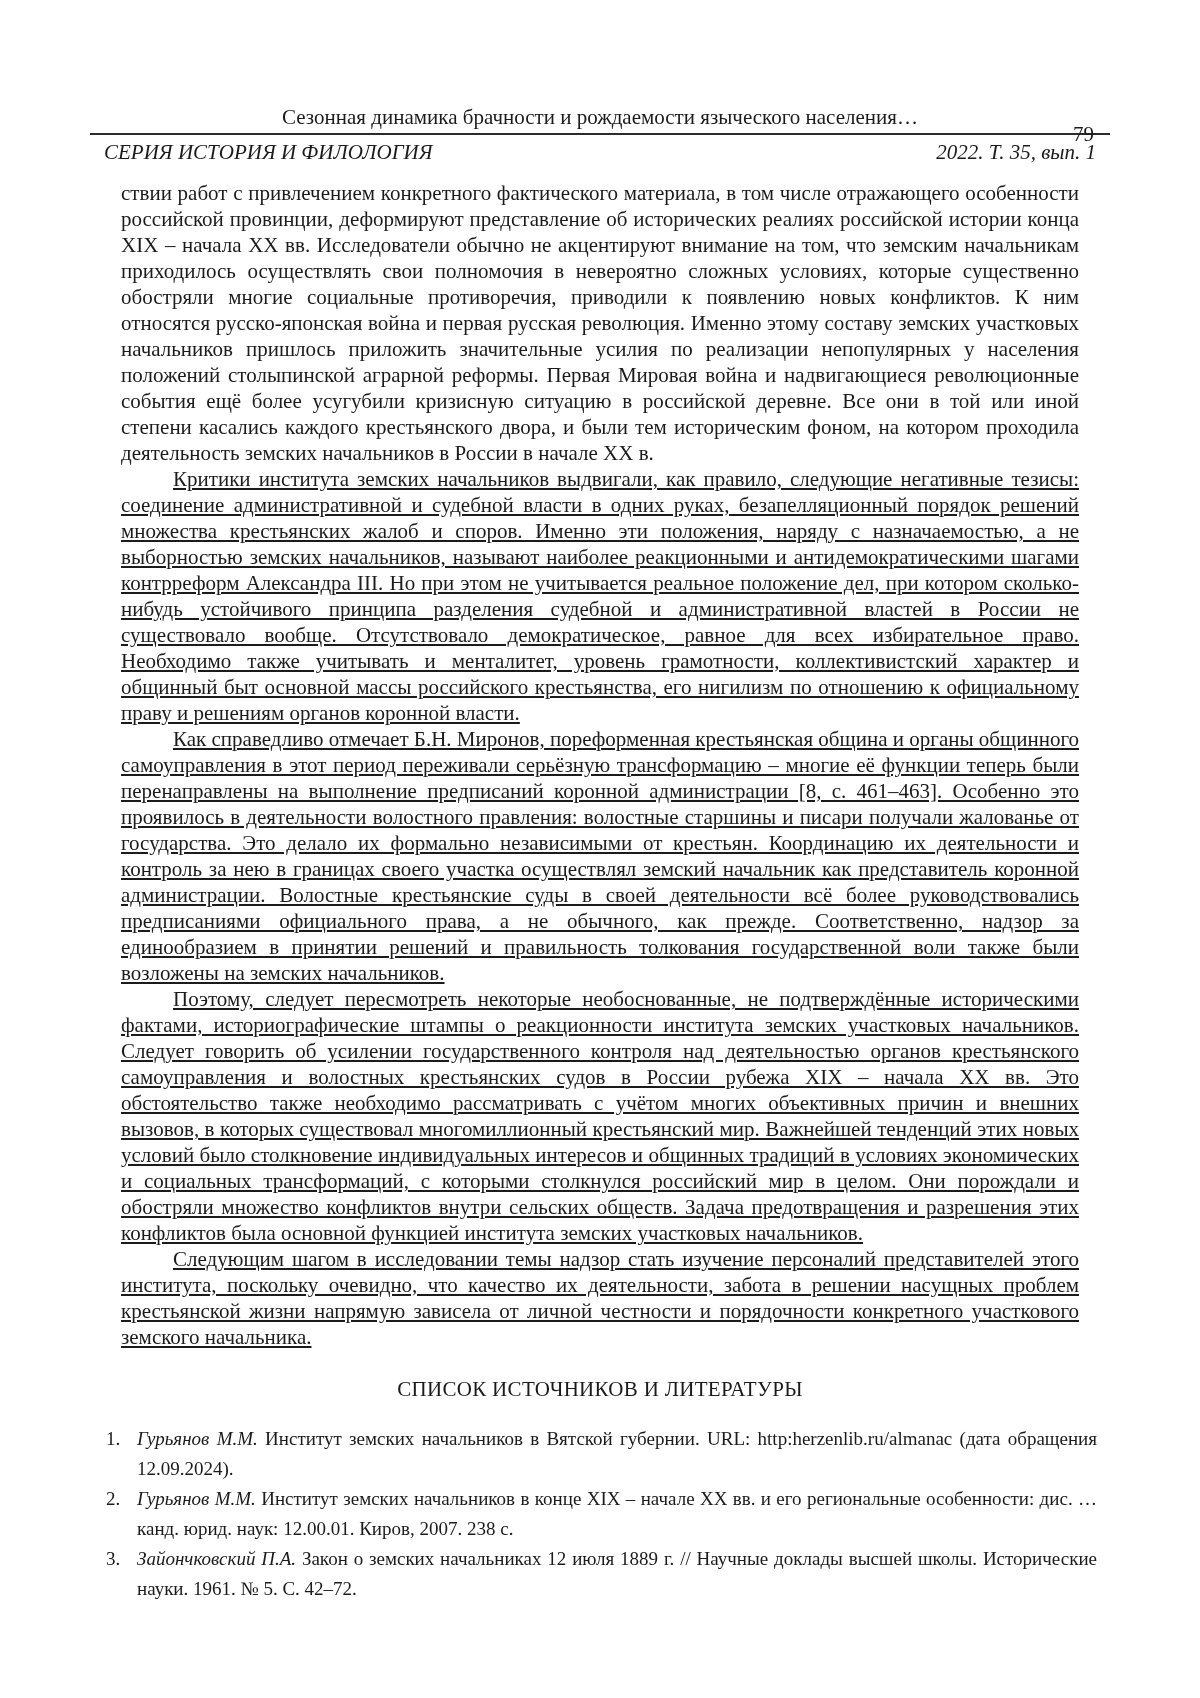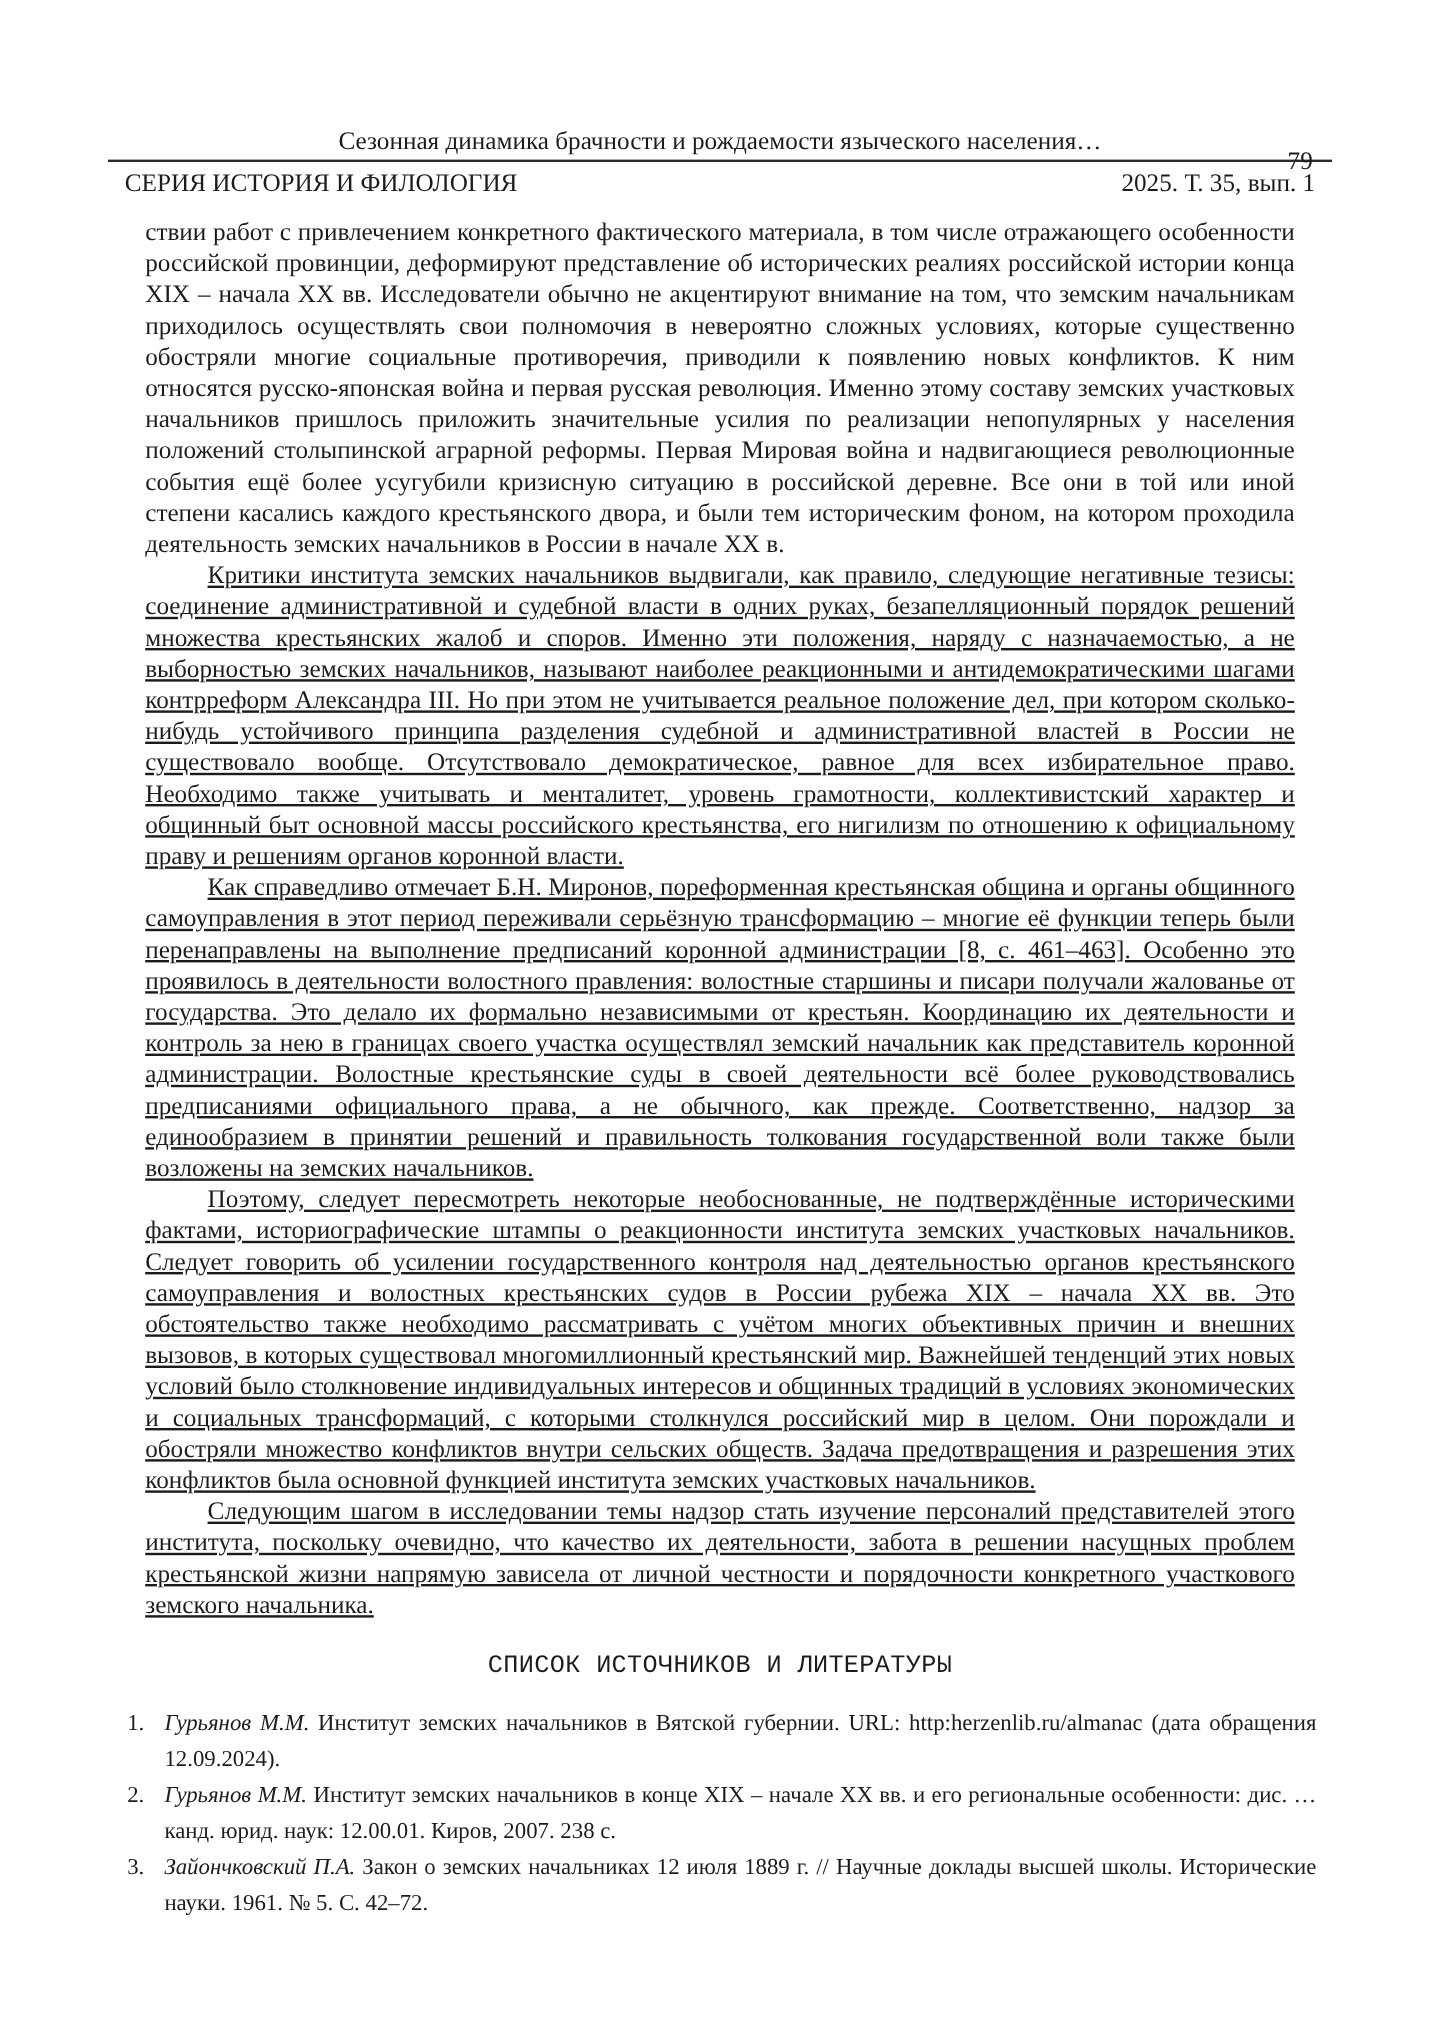--- a/index.html
+++ b/index.html
@@ -19,39 +19,39 @@
     font-size: 21px; line-height: 26px;
     text-align: center;
     padding: 0 14px 3px 14px;
     border-bottom: 2px solid #2b2b2b;
   }
   .hdr-page { position: absolute; right: 16px; top: 17px; }
   .hdr-row2 {
     display: flex; justify-content: space-between;
     font-size: 21px; line-height: 26px;
     padding: 4px 14px 0 14px;
+    font-style: italic;
   }
 
   
   main { display: block; margin-top: 15px; }
   main p {
     margin: 0 31px;
     font-size: 21px;
     line-height: 26px;
     text-align: justify;
   }
   main p.ind { text-indent: 52px; text-decoration: underline; }
 
   
   .refs-heading {
     margin: 27px 0 22px 0;
     font-size: 21px; font-weight: normal;
     text-align: center;
     letter-spacing: 0.3px;
-    font-family: Liberation Mono, monospace;
   }
   ol.refs { list-style: none; margin: 0 13px; padding: 0; }
   ol.refs li {
     position: relative;
     padding-left: 34px;
     font-size: 19px;
     line-height: 30px;
     text-align: justify;
   }
   .ref-num { position: absolute; left: 3px; top: 0; font-style: normal; }
@@ -63,21 +63,21 @@
 <div class="page">
   <div class="content">
 
     <header>
       <div class="hdr-row1">
         <span class="hdr-title">Сезонная динамика брачности и рождаемости языческого населения…</span>
         <span class="hdr-page">79</span>
       </div>
       <div class="hdr-row2">
         <span>СЕРИЯ ИСТОРИЯ И ФИЛОЛОГИЯ</span>
-        <span>2025. Т. 35, вып. 1</span>
+        <span>2022. Т. 35, вып. 1</span>
       </div>
     </header>
 
     <main>
       <p>ствии работ с привлечением конкретного фактического материала, в том числе отражающего особенности российской провинции, деформируют представление об исторических реалиях российской истории конца XIX – начала XX вв. Исследователи обычно не акцентируют внимание на том, что земским начальникам приходилось осуществлять свои полномочия в невероятно сложных условиях, которые существенно обостряли многие социальные противоречия, приводили к появлению новых конфликтов. К ним относятся русско-японская война и первая русская революция. Именно этому составу земских участковых начальников пришлось приложить значительные усилия по реализации непопулярных у населения положений столыпинской аграрной реформы. Первая Мировая война и надвигающиеся революционные события ещё более усугубили кризисную ситуацию в российской деревне. Все они в той или иной степени касались каждого крестьянского двора, и были тем историческим фоном, на котором проходила деятельность земских начальников в России в начале XX в.</p>
       <p class="ind">Критики института земских начальников выдвигали, как правило, следующие негативные тезисы: соединение административной и судебной власти в одних руках, безапелляционный порядок решений множества крестьянских жалоб и споров. Именно эти положения, наряду с назначаемостью, а не выборностью земских начальников, называют наиболее реакционными и антидемократическими шагами контрреформ Александра III. Но при этом не учитывается реальное положение дел, при котором сколько-нибудь устойчивого принципа разделения судебной и административной властей в России не существовало вообще. Отсутствовало демократическое, равное для всех избирательное право. Необходимо также учитывать и менталитет, уровень грамотности, коллективистский характер и общинный быт основной массы российского крестьянства, его нигилизм по отношению к официальному праву и решениям органов коронной власти.</p>
       <p class="ind">Как справедливо отмечает Б.Н. Миронов, пореформенная крестьянская община и органы общинного самоуправления в этот период переживали серьёзную трансформацию – многие её функции теперь были перенаправлены на выполнение предписаний коронной администрации [8, с. 461–463]. Особенно это проявилось в деятельности волостного правления: волостные старшины и писари получали жалованье от государства. Это делало их формально независимыми от крестьян. Координацию их деятельности и контроль за нею в границах своего участка осуществлял земский начальник как представитель коронной администрации. Волостные крестьянские суды в своей деятельности всё более руководствовались предписаниями официального права, а не обычного, как прежде. Соответственно, надзор за единообразием в принятии решений и правильность толкования государственной воли также были возложены на земских начальников.</p>
       <p class="ind">Поэтому, следует пересмотреть некоторые необоснованные, не подтверждённые историческими фактами, историографические штампы о реакционности института земских участковых начальников. Следует говорить об усилении государственного контроля над деятельностью органов крестьянского самоуправления и волостных крестьянских судов в России рубежа XIX – начала XX вв. Это обстоятельство также необходимо рассматривать с учётом многих объективных причин и внешних вызовов, в которых существовал многомиллионный крестьянский мир. Важнейшей тенденций этих новых условий было столкновение индивидуальных интересов и общинных традиций в условиях экономических и социальных трансформаций, с которыми столкнулся российский мир в целом. Они порождали и обостряли множество конфликтов внутри сельских обществ. Задача предотвращения и разрешения этих конфликтов была основной функцией института земских участковых начальников.</p>
       <p class="ind">Следующим шагом в исследовании темы надзор стать изучение персоналий представителей этого института, поскольку очевидно, что качество их деятельности, забота в решении насущных проблем крестьянской жизни напрямую зависела от личной честности и порядочности конкретного участкового земского начальника.</p>
     </main>

